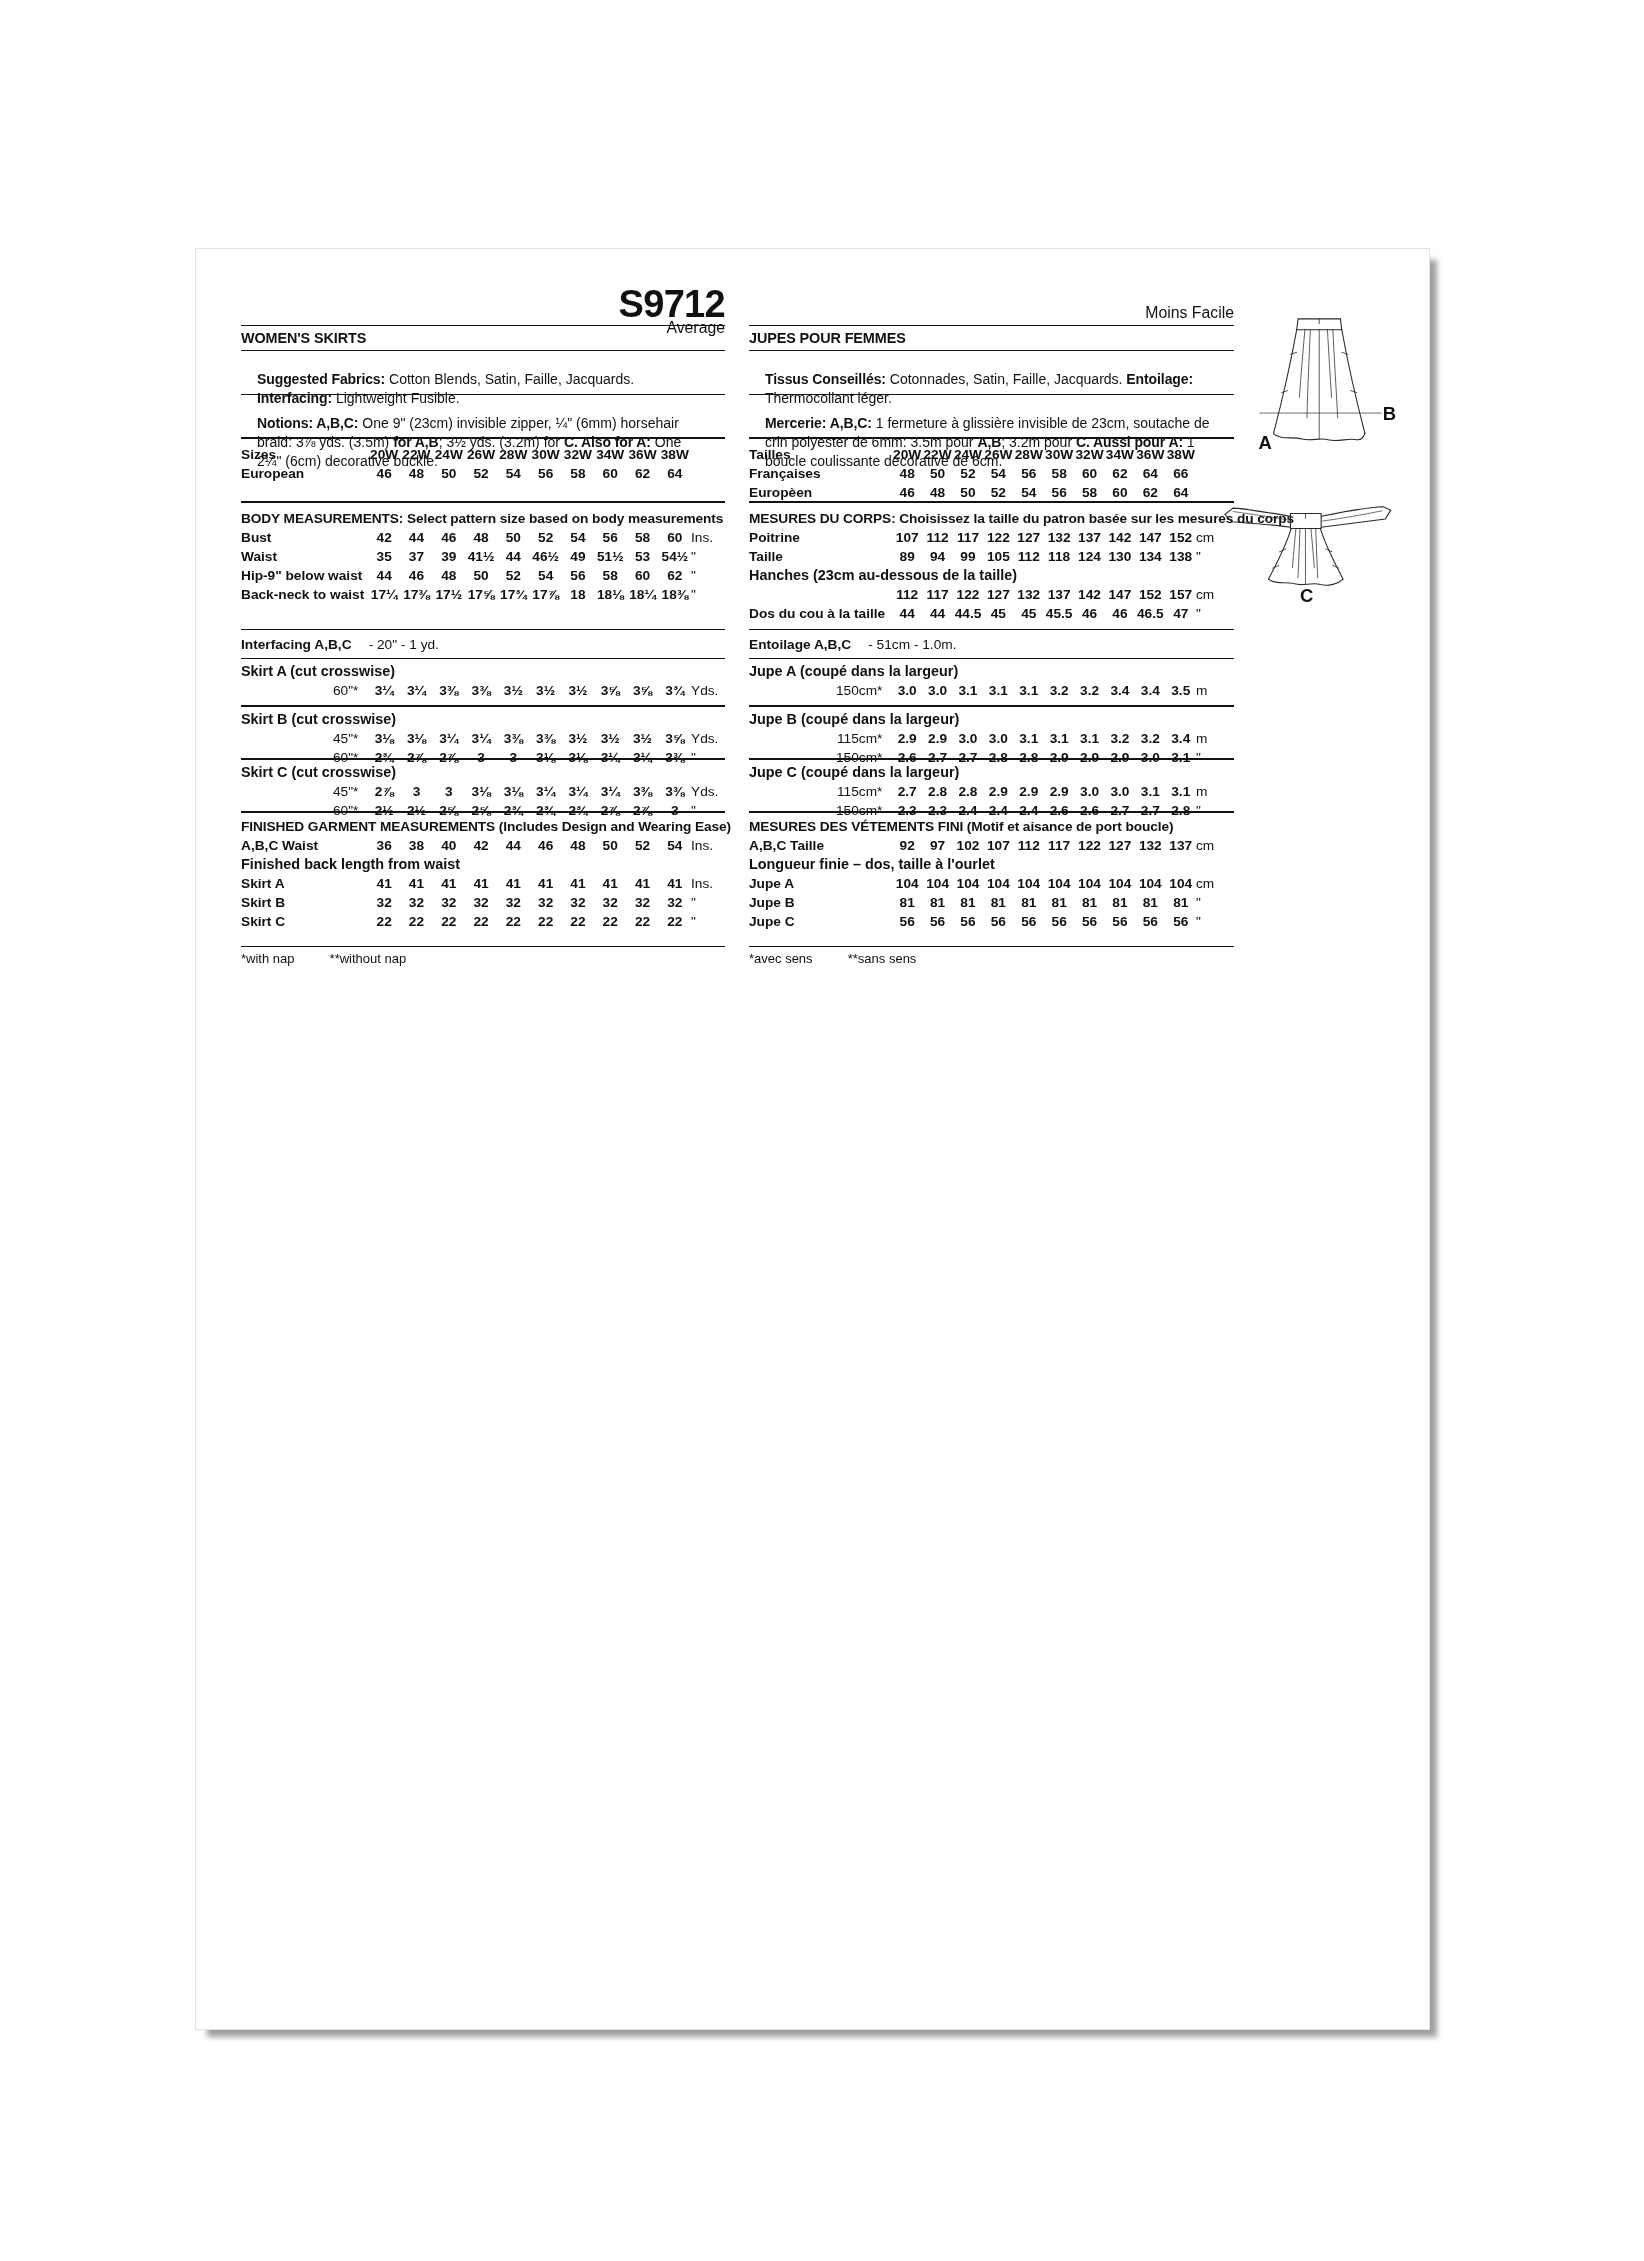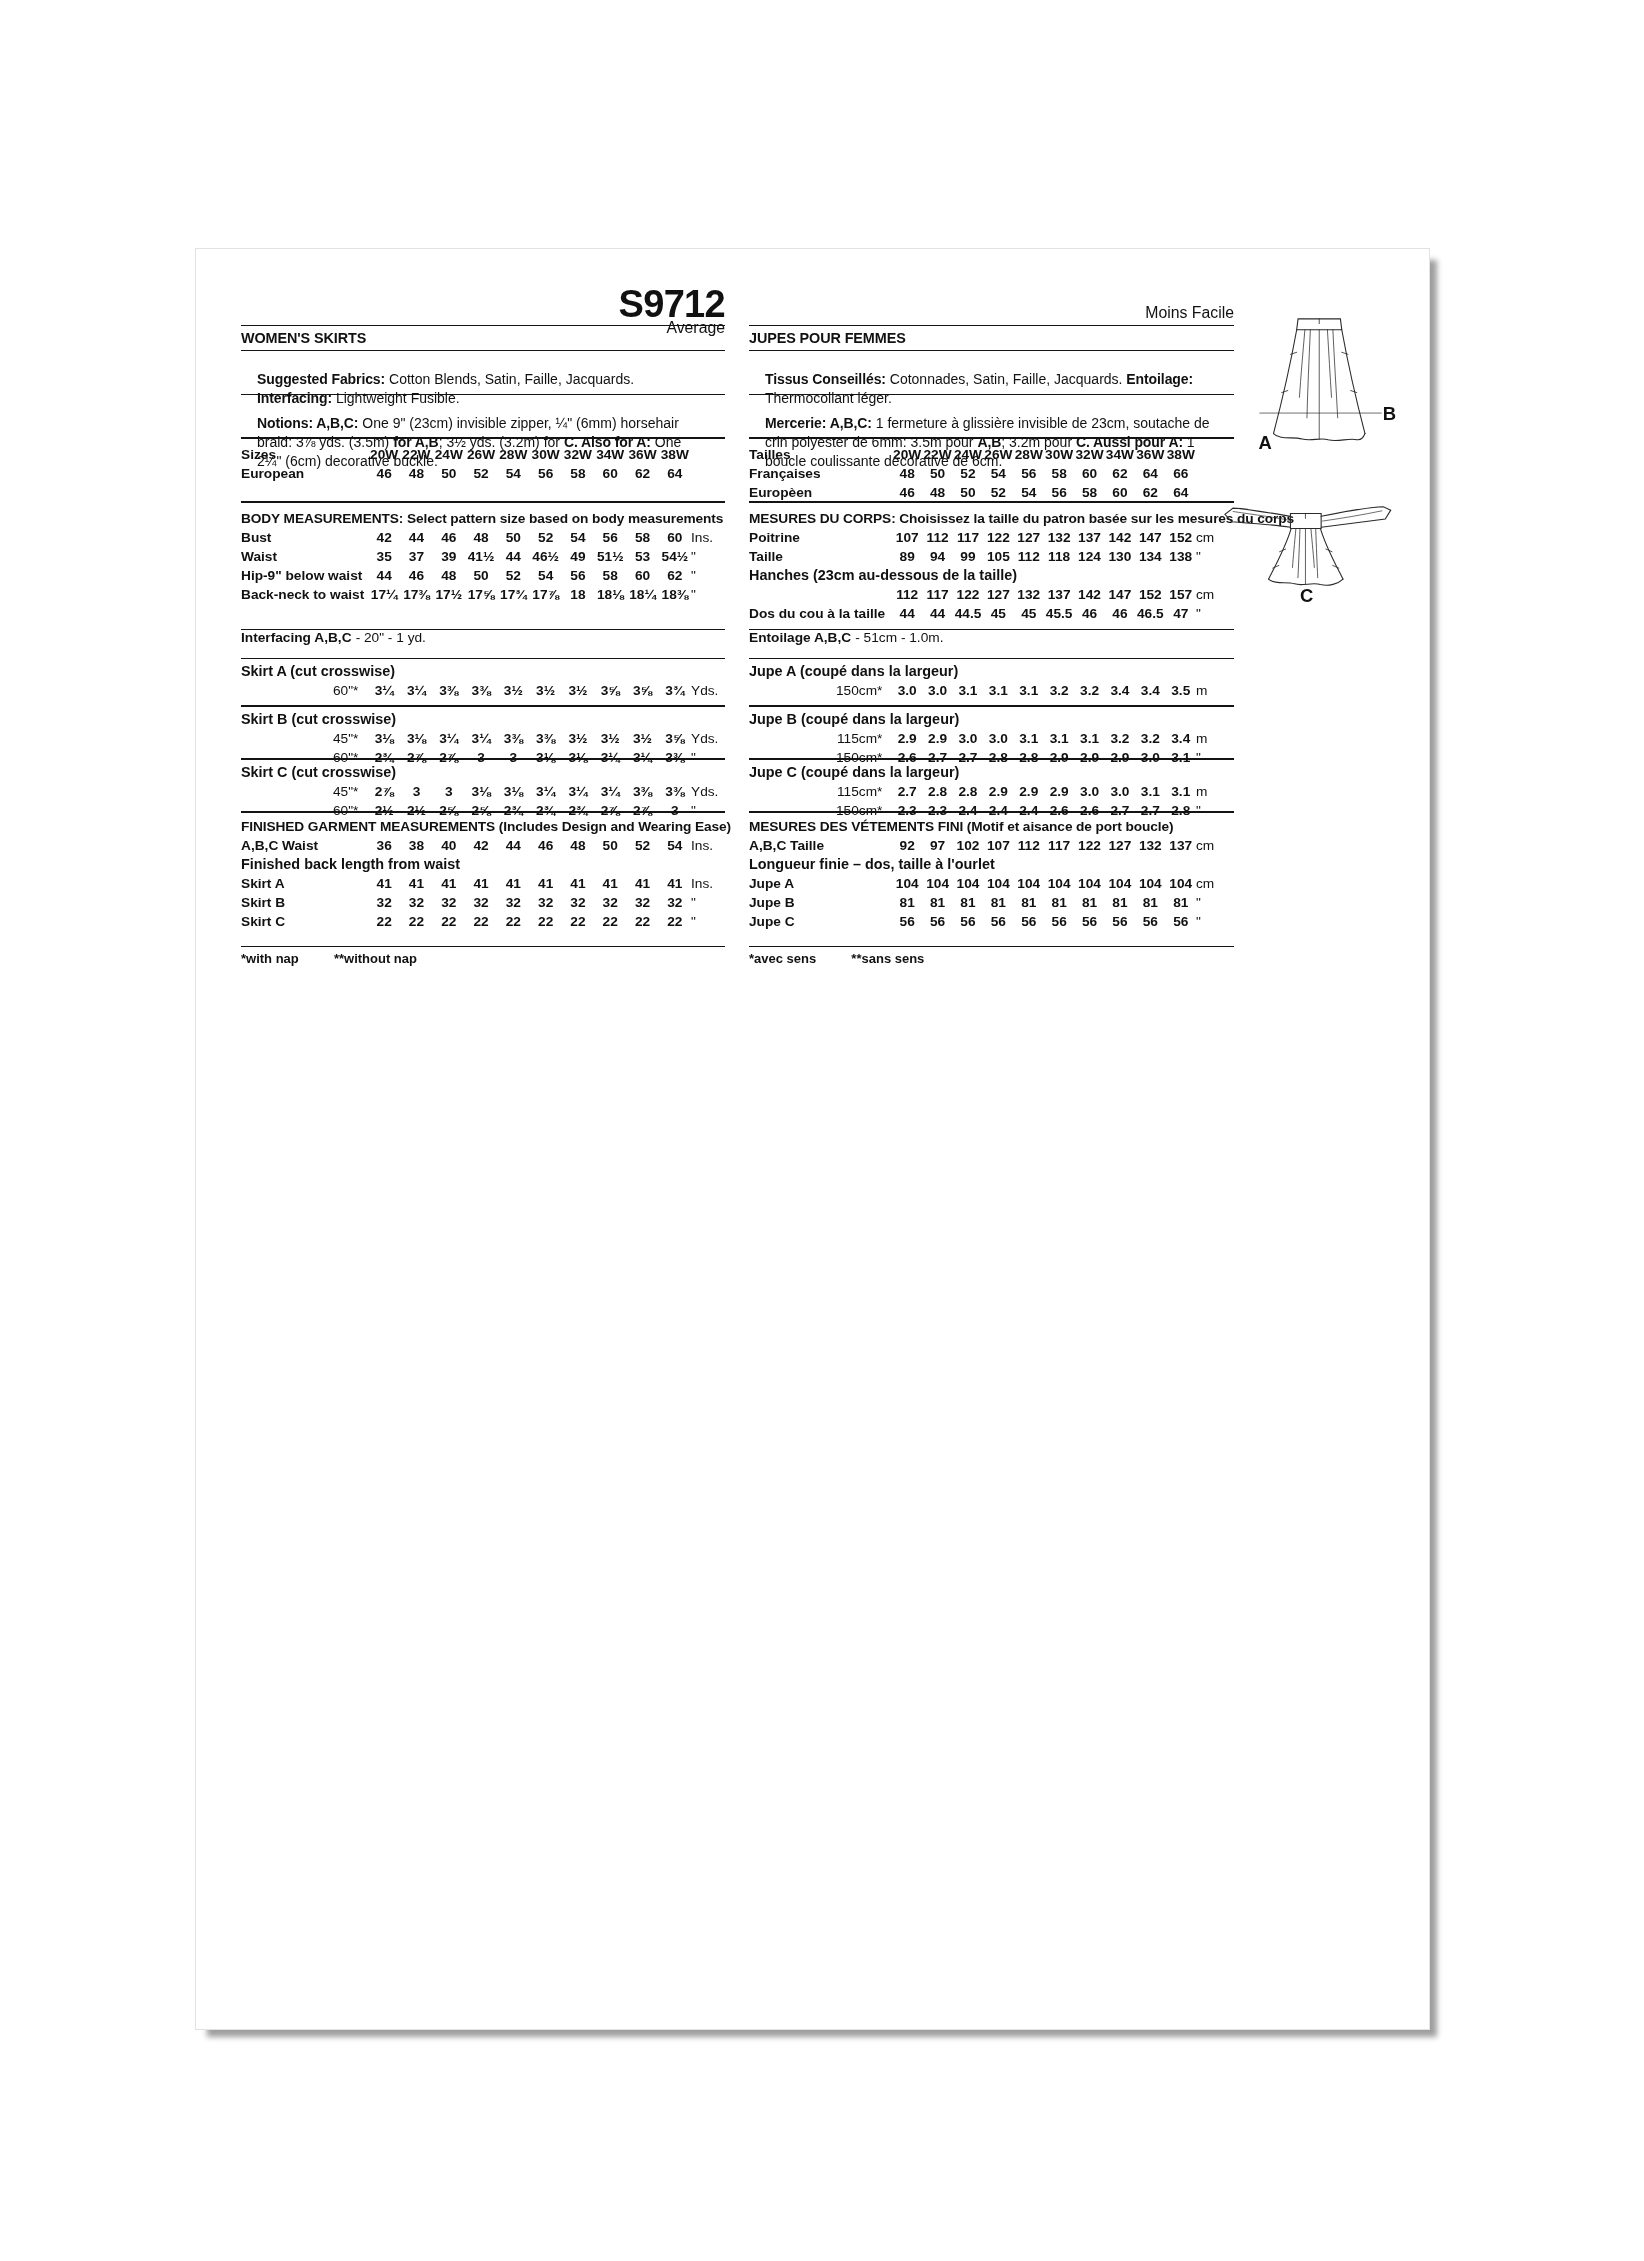--- a/index.html
+++ b/index.html
@@ -15,26 +15,26 @@
   .code{font-size:38px;font-weight:800;letter-spacing:-0.7px;line-height:30px;}
   .diff{font-size:15.8px;line-height:18px;}
   .s-head{height:25px;border-bottom:1.4px solid #131313;display:flex;align-items:center;}
   .sec-head{font-size:14.4px;font-weight:700;letter-spacing:-0.1px;white-space:nowrap;}
   .s-fab{height:44px;border-bottom:1.4px solid #131313;padding-top:3.4px;}
   .s-not{height:44px;border-bottom:2.1px solid #131313;padding-top:3.4px;}
   .para{margin:16px;font-size:14px;line-height:19px;}
   .para b{letter-spacing:-0.1px;}
   .s-sizes{height:64px;border-bottom:2.1px solid #131313;padding-top:5.5px;}
   .s-body{height:127px;border-bottom:1.4px solid #131313;padding-top:5.5px;}
-  .s-inter{height:29px;border-bottom:1.4px solid #131313;display:flex;align-items:flex-start;font-size:13.7px;}
+  .s-inter{height:29px;border-bottom:1.4px solid #131313;display:flex;align-items:center;font-size:13.7px;gap:13px;}
   .s-inter b{margin-right:4.1px;}
   .s-ska{height:48px;border-bottom:2.1px solid #131313;padding-top:3.4px;}
   .s-skb,.s-skc{height:53px;border-bottom:2.1px solid #131313;padding-top:3.4px;}
   .s-fin{min-height:121px;padding-top:4.1px;}
-  .s-foot{margin-top:12.3px;border-top:1.4px solid #131313;padding-top:4.1px;font-size:13px;font-weight:bold;}
+  .s-foot{margin-top:12.3px;border-top:1.4px solid #131313;padding-top:4.1px;font-size:13px;}
   .s-foot span + span{margin-left:31.5px;}
   .blk-title{font-size:14.4px;font-weight:700;line-height:19px;white-space:nowrap;}
   .hdr-line{font-size:13.7px;font-weight:700;line-height:19px;letter-spacing:-0.1px;white-space:nowrap;}
   table.mt{width:100%;border-collapse:collapse;table-layout:fixed;}
   table.mt td{padding:0;font-size:13.7px;line-height:19px;white-space:nowrap;overflow:visible;}
   td.lbl{font-weight:700;text-align:left;}
   td.lbl.light{font-weight:400;text-align:right;padding-right:9.6px;}
   td.val{font-weight:700;text-align:center;}
   td.unit{font-weight:400;text-align:left;padding-left:2.7px;}
   .mt col.c-lbl{width:127px;}

